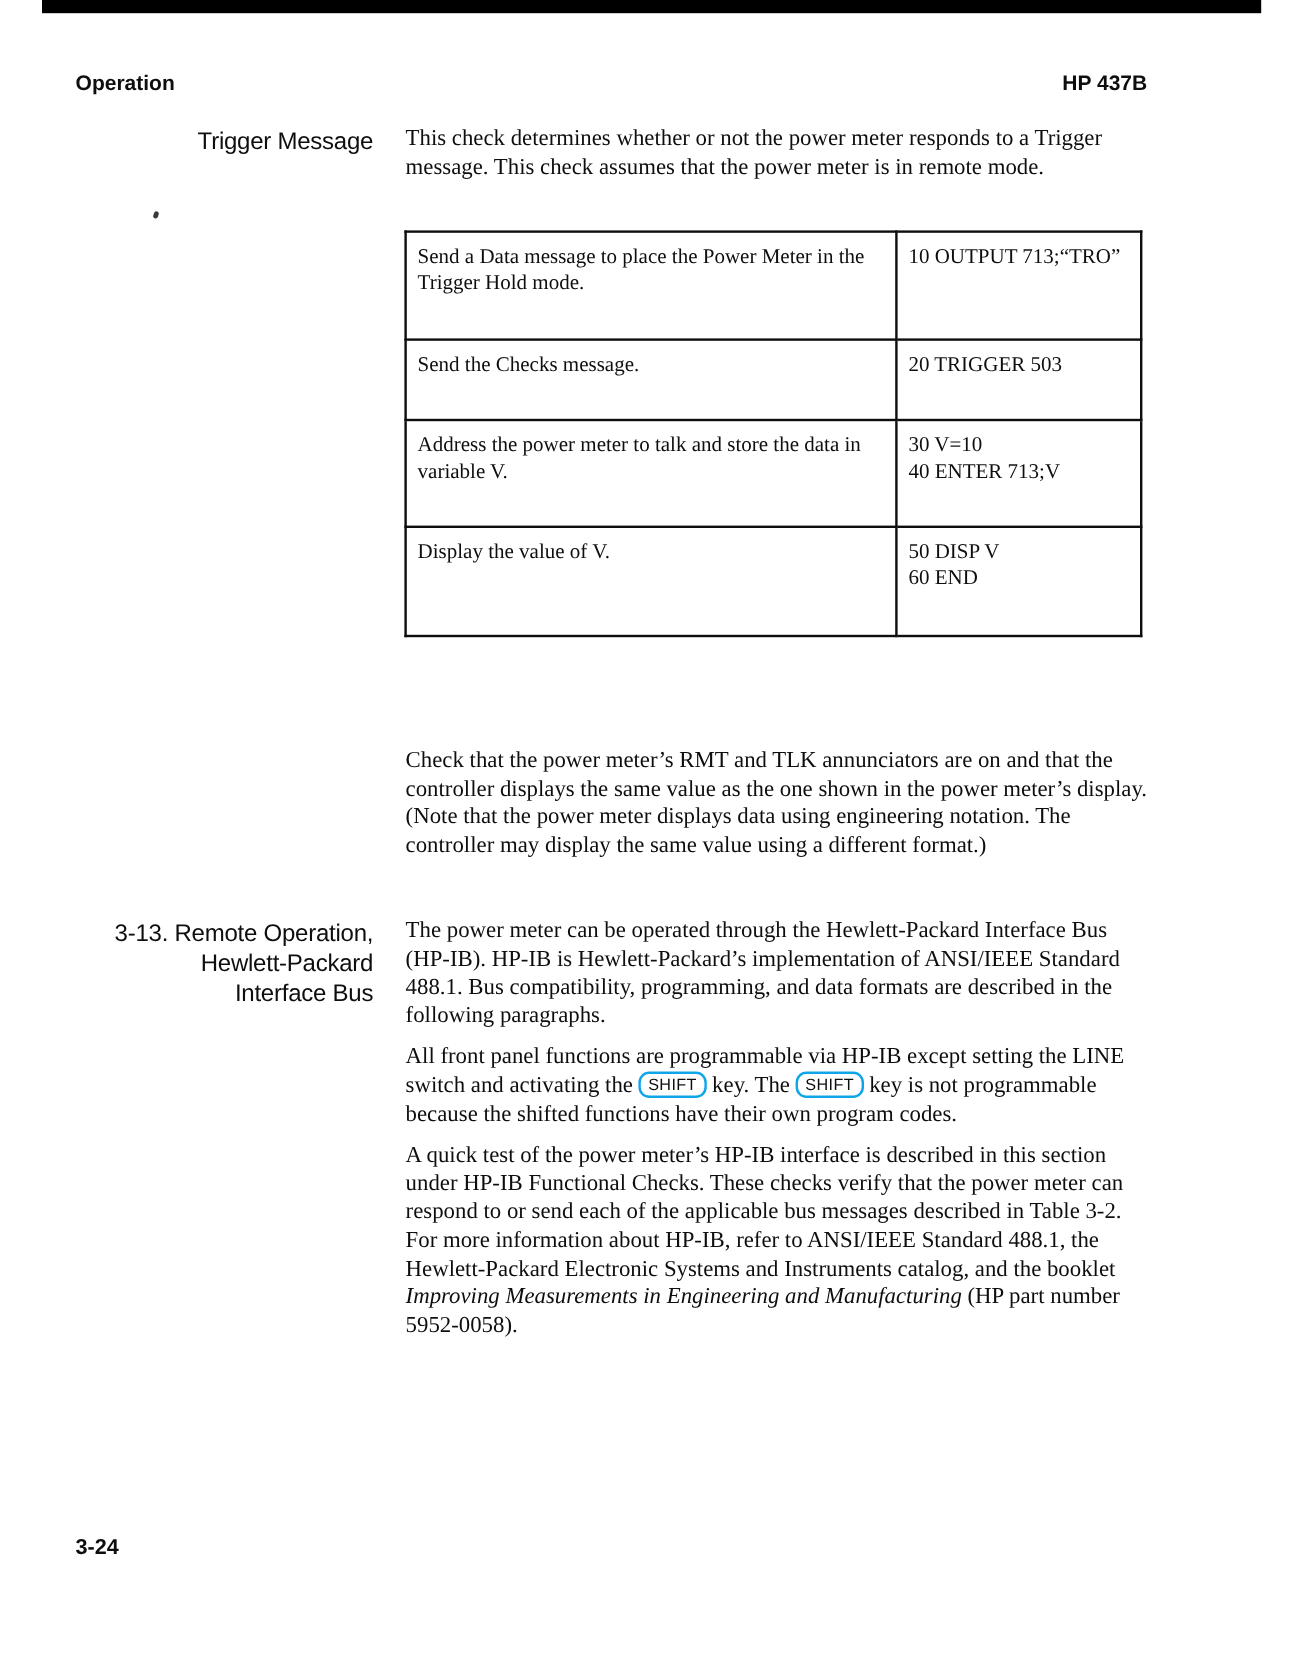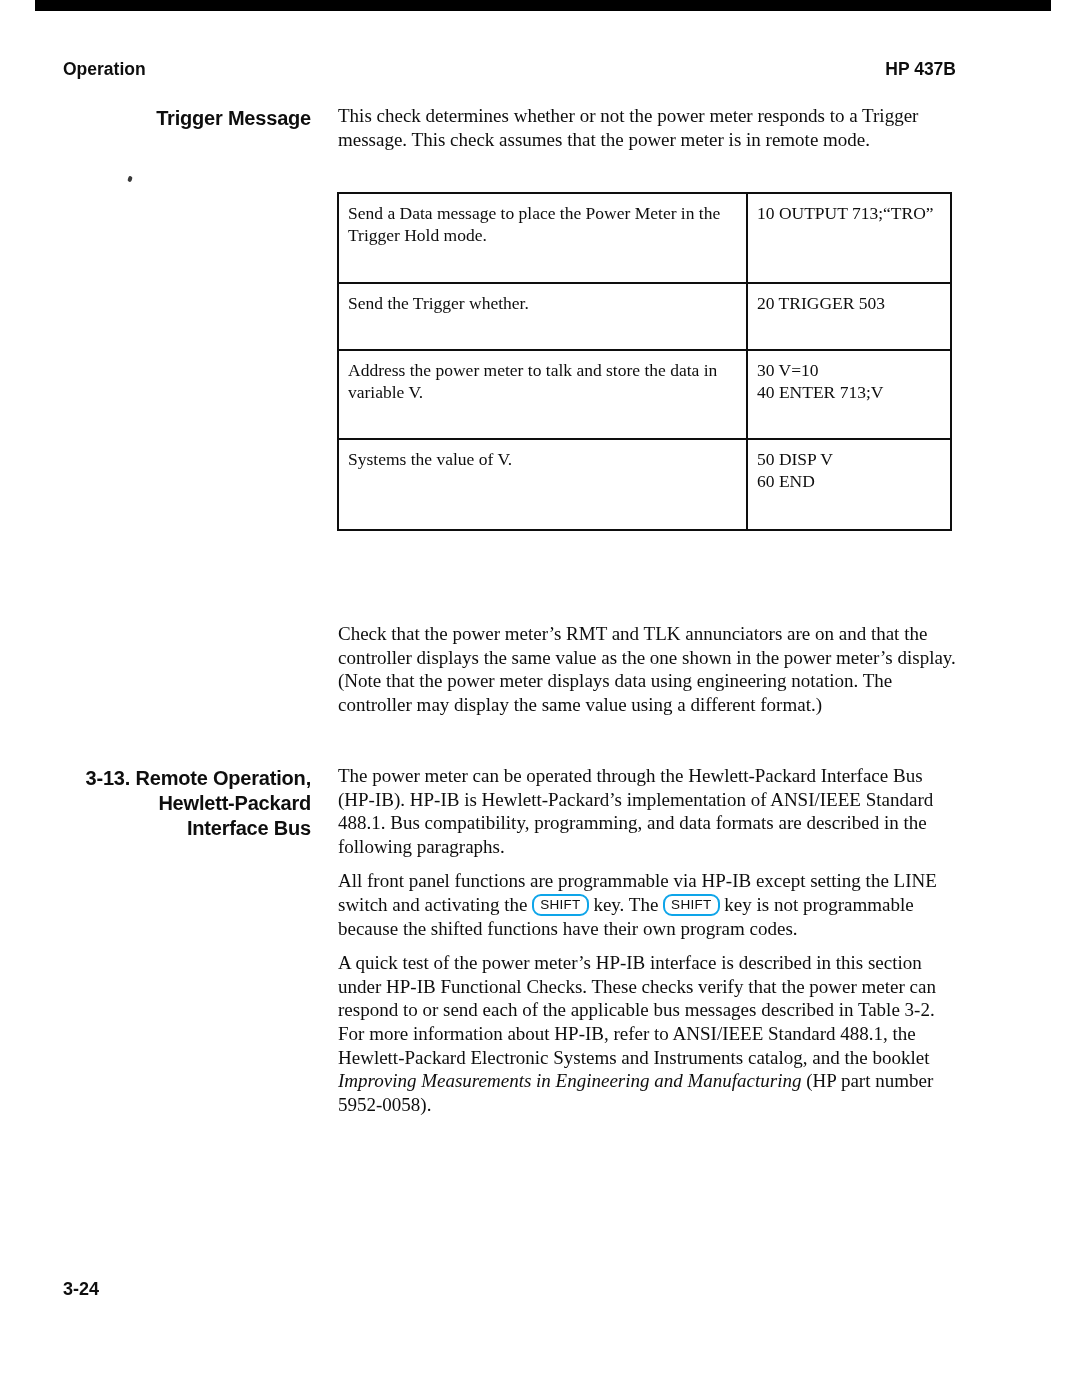--- a/index.html
+++ b/index.html
@@ -10,21 +10,21 @@
   }
   .scan-bar{position:absolute;left:35px;top:0;width:1016px;height:11px;background:#000;}
   .speck{position:absolute;left:128px;top:176px;width:4px;height:6px;background:#3a3a3a;border-radius:2px;transform:rotate(18deg);}
   .hdr{
     position:absolute;top:59px;left:63px;right:124px;
     display:flex;justify-content:space-between;align-items:baseline;
     font-family:"Liberation Sans","DejaVu Sans",sans-serif;font-weight:bold;font-size:17.5px;
   }
   .margin-col{
     position:absolute;left:40px;width:271px;text-align:right;
-    font-family:"Liberation Sans","DejaVu Sans",sans-serif;font-weight:bold;
+    font-family:"Liberation Sans","DejaVu Sans",sans-serif;font-weight:normal;
     font-size:20px;line-height:25px;letter-spacing:-0.2px;
   }
   .body-col{position:absolute;left:338px;width:621px;font-size:19px;line-height:23.6px;}
   .pre{white-space:pre-line;}
   .cmd-table{
     position:absolute;left:337px;top:192px;width:613px;
     border-collapse:collapse;table-layout:fixed;
     font-size:17.5px;line-height:22px;color:#0e0e0e;
   }
   .cmd-table th,.cmd-table td{border:2px solid #0e0e0e;}
@@ -66,30 +66,30 @@
     <colgroup>
         <col class="col-desc">
         <col class="col-code">
       </colgroup>
     <tbody>
     <tr class="row-h1">
       <td>Send a Data message to place the Power Meter in the Trigger Hold mode.</td>
       <td class="pre">10 OUTPUT 713;“TRO”</td>
     </tr>
     <tr class="row-h2">
-      <td>Send the Trigger whether.</td>
+      <td>Send the Checks message.</td>
       <td class="pre">20 TRIGGER 503</td>
     </tr>
     <tr class="row-h3">
       <td>Address the power meter to talk and store the data in variable V.</td>
       <td class="pre">30 V=10
 40 ENTER 713;V</td>
     </tr>
     <tr class="row-h4">
-      <td>Systems the value of V.</td>
+      <td>Display the value of V.</td>
       <td class="pre">50 DISP V
 60 END</td>
     </tr>
   </tbody>
     </table>
 
   <div class="body-col" style="top:622px;">Check that the power meter’s RMT and TLK annunciators are on and that the controller displays the same value as the one shown in the power meter’s display. (Note that the power meter displays data using engineering notation. The controller may display the same value using a different format.)</div>
 
   <div class="margin-col pre" style="top:766px;">3-13. Remote Operation,
 Hewlett-Packard

